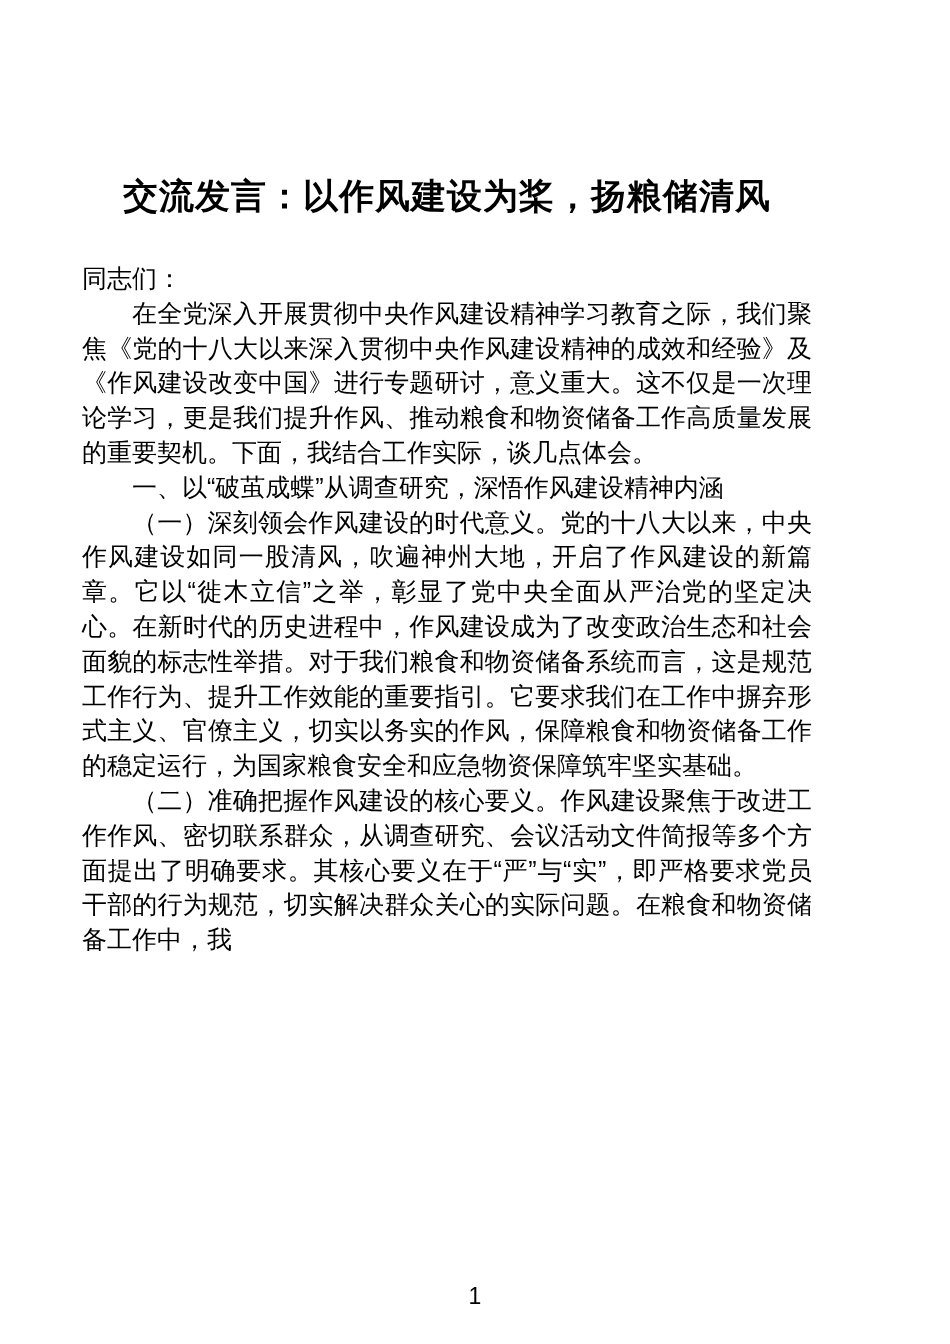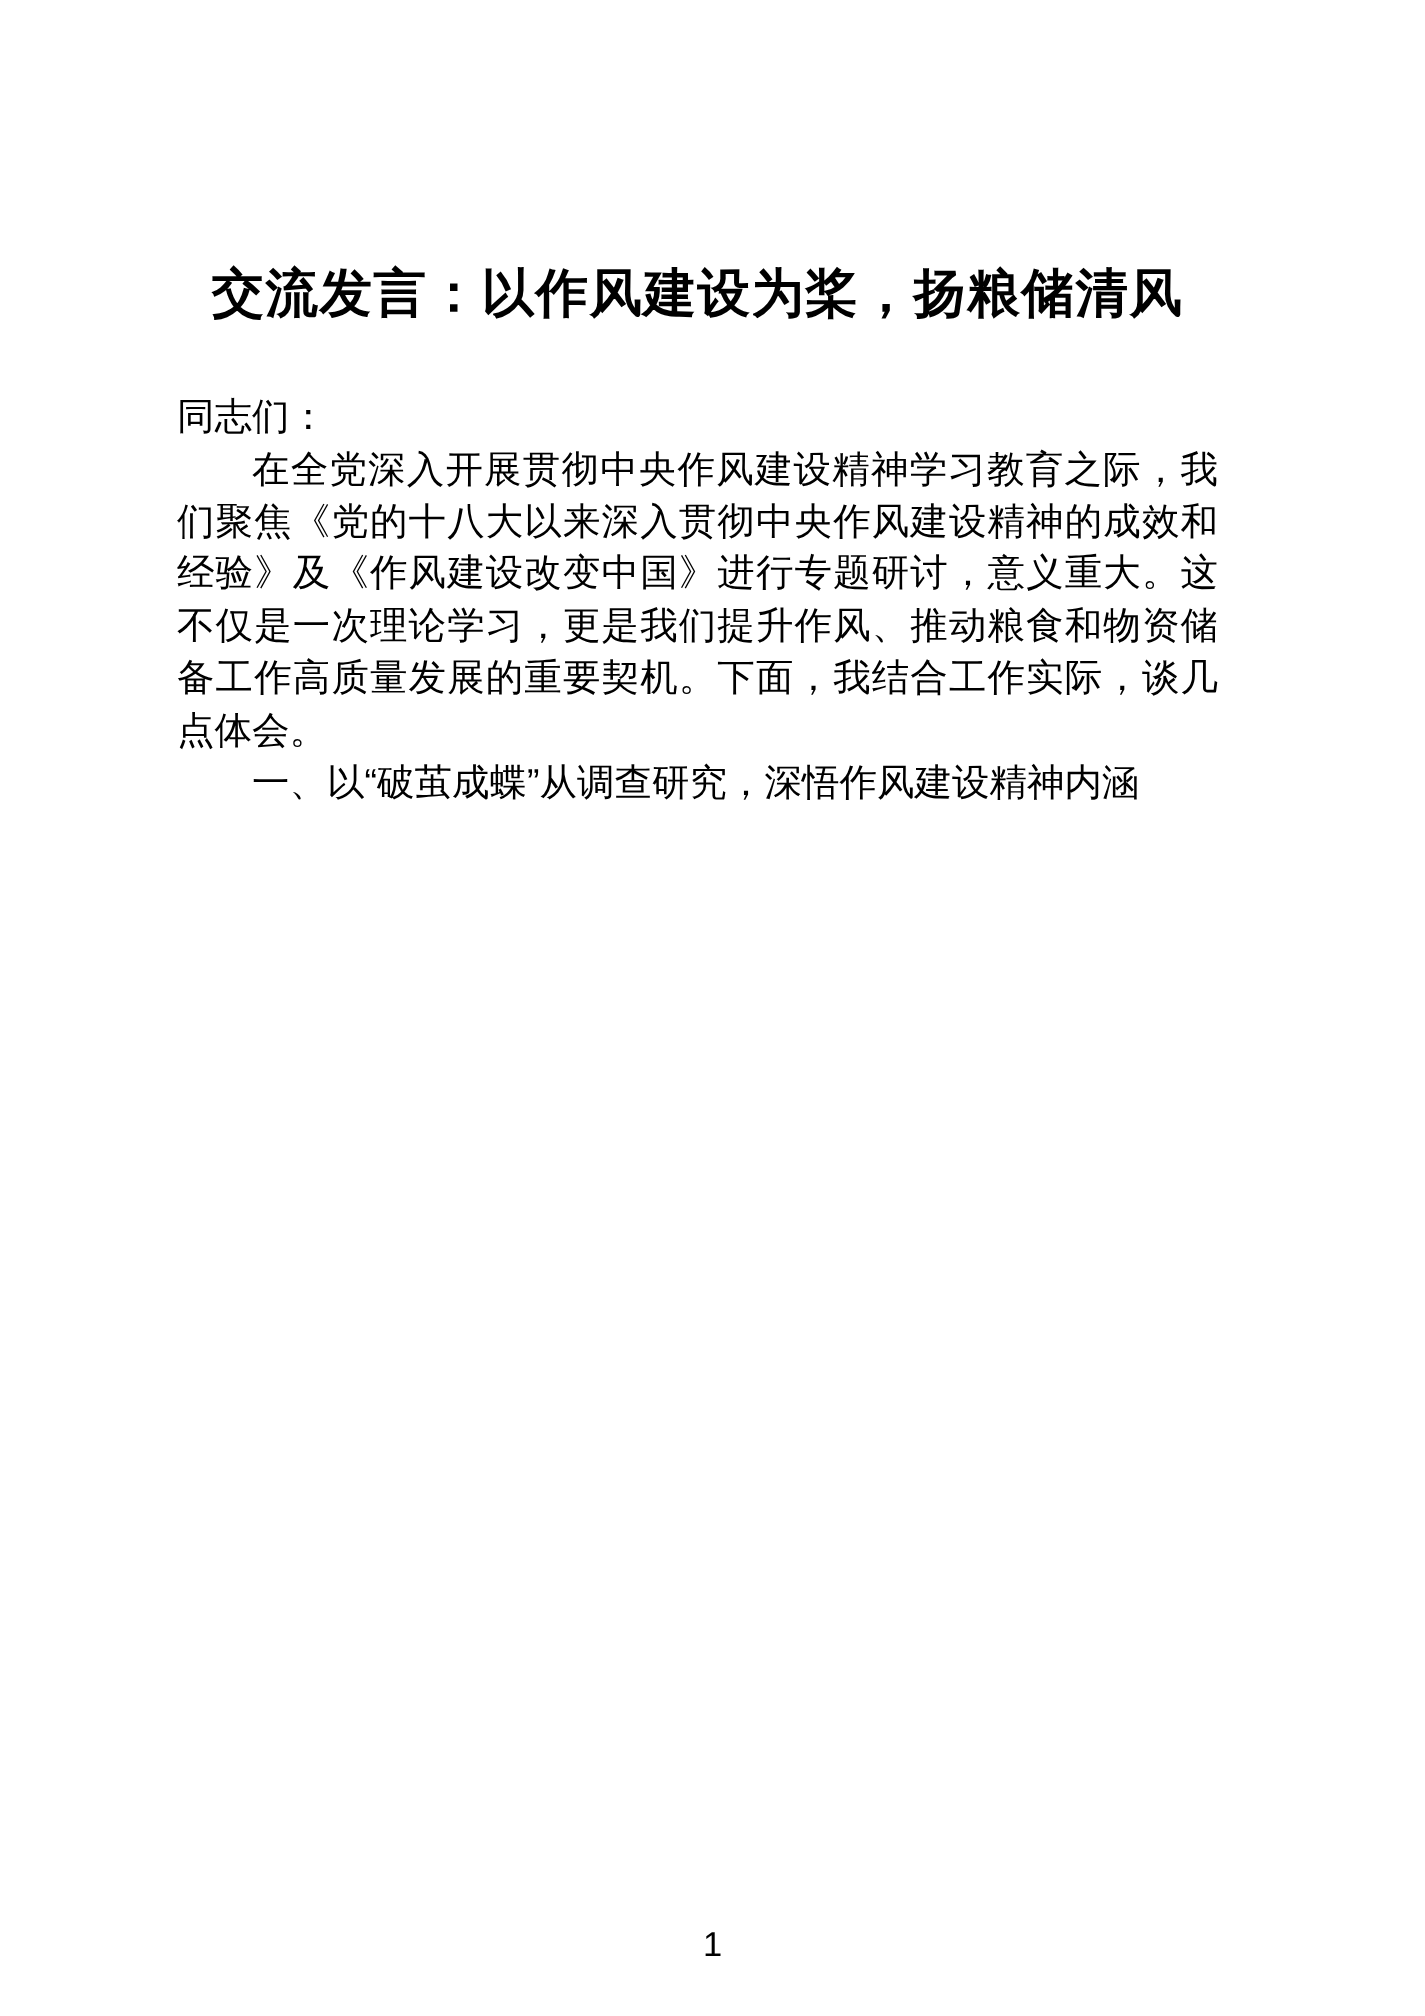--- a/index.html
+++ b/index.html
@@ -11,21 +11,21 @@
   body {
     width: 950px;
     font-family: "Liberation Sans", "DejaVu Sans", sans-serif;
   }
   .page {
     position: relative;
     width: 950px;
     height: 1344px;
     background: #ffffff;
     color: #000000;
-    padding: 160px 138px 0 118px;
+    padding: 160px 138px 0 82px;
     overflow: hidden;
   }
   .doc-title {
     font-size: 35px;
     font-weight: bold;
     line-height: 71px;
     text-align: center;
     letter-spacing: 1px;
     margin: 0 0 30px 0;
   }
@@ -64,17 +64,19 @@
 <div class="page">
 
   <div class="doc-title">
     <span class="title-line">交流发言：以作风建设为桨，扬粮储清风</span>
   </div>
 
   <div class="doc-body">
     <p class="para salutation">同志们：</p>
     <p class="para">在全党深入开展贯彻中央作风建设精神学习教育之际，我们聚焦《党的十八大以来深入贯彻中央作风建设精神的成效和经验》及《作风建设改变中国》进行专题研讨，意义重大。这不仅是一次理论学习，更是我们提升作风、推动粮食和物资储备工作高质量发展的重要契机。下面，我结合工作实际，谈几点体会。</p>
     <p class="para">一、以“破茧成蝶”从调查研究，深悟作风建设精神内涵</p>
+    <p class="para">（一）深刻领会作风建设的时代意义。党的十八大以来，中央作风建设如同一股清风，吹遍神州大地，开启了作风建设的新篇章。它以“徙木立信”之举，彰显了党中央全面从严治党的坚定决心。在新时代的历史进程中，作风建设成为了改变政治生态和社会面貌的标志性举措。对于我们粮食和物资储备系统而言，这是规范工作行为、提升工作效能的重要指引。它要求我们在工作中摒弃形式主义、官僚主义，切实以务实的作风，保障粮食和物资储备工作的稳定运行，为国家粮食安全和应急物资保障筑牢坚实基础。</p>
+    <p class="para">（二）准确把握作风建设的核心要义。作风建设聚焦于改进工作作风、密切联系群众，从调查研究、会议活动文件简报等多个方面提出了明确要求。其核心要义在于“严”与“实”，即严格要求党员干部的行为规范，切实解决群众关心的实际问题。在粮食和物资储备工作中，我</p>
   </div>
 
   <div class="page-footer">1</div>
 
 </div>
 
 </body></html>

